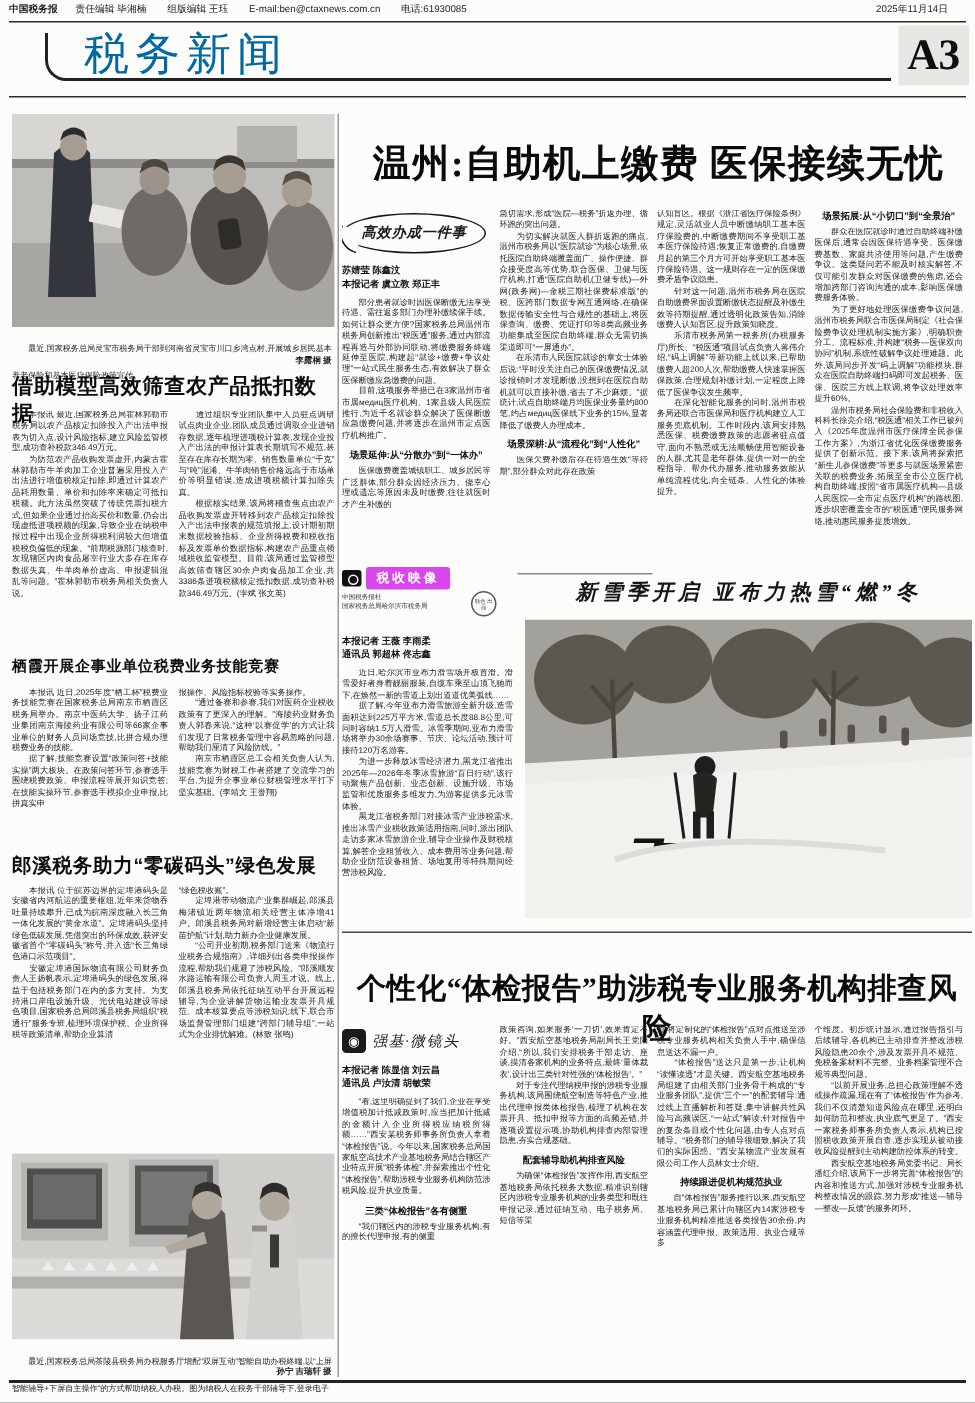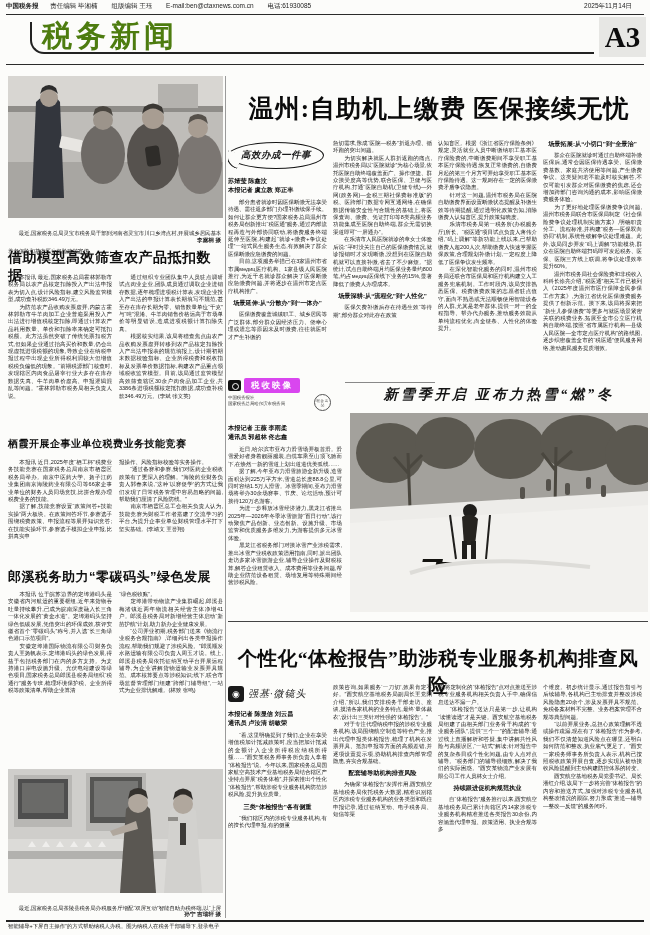--- a/index.html
+++ b/index.html
@@ -8,22 +8,22 @@
   .abs{position:absolute;}
   
   #topbar{left:6px;top:2px;width:638px;height:11px;font-size:6.5px;color:#222;white-space:nowrap;}
   #topbar b{font-weight:bold;margin-right:10px;}
   #topbar span{margin-right:12px;}
   #topbar .date{position:absolute;right:0;top:0;}
   .hairline{border-top:1px solid #2b2b2b;height:0;}
   
   #mast-rule{left:30px;top:22px;width:562px;height:30px;border-left:2px solid #222;
              border-bottom:2px solid #222;border-bottom-left-radius:14px;}
-  #mast-title{left:42px;top:16px;font-family:"Liberation Serif",serif;font-weight:bold;
-              font-size:30px;letter-spacing:4px;color:#4d7c0f;}
+  #mast-title{left:56px;top:16px;font-family:"Liberation Serif",serif;font-weight:normal;
+              font-size:30px;letter-spacing:4px;color:#0369a1;}
   #a3box{left:599px;top:17px;width:47px;height:40px;background:#e7e7e4;
          font-family:"Liberation Serif",serif;font-weight:bold;font-size:29px;
          display:flex;align-items:center;justify-content:center;color:#0d0d0d;}
   
   .body-txt{font-size:5.5px;line-height:7.4px;text-align:justify;white-space:pre-line;
             overflow:hidden;color:#222;}
   .cap{font-size:5.4px;line-height:7px;text-align:justify;color:#222;}
   .credit{position:absolute;right:2px;bottom:0;font-weight:bold;font-size:5.6px;background:#fcfcfa;padding-left:4px;}
   .head-sans{font-weight:bold;text-align:left;color:#0e0e0e;letter-spacing:0.5px;}
   .subhead{font-weight:bold;font-size:6.2px;text-align:center;margin:4px 0 3px 0;color:#0e0e0e;}

